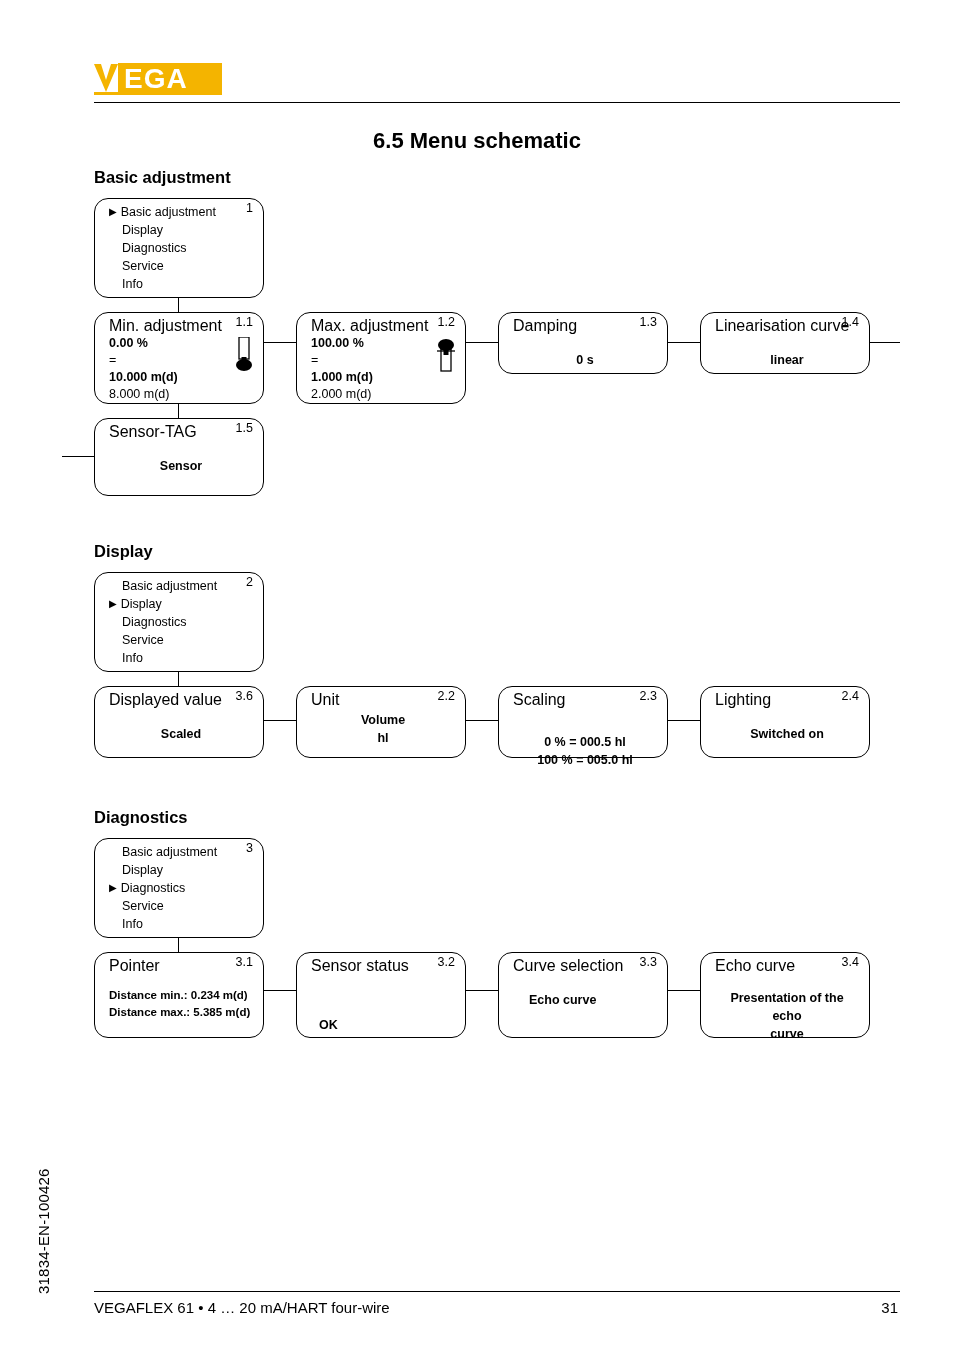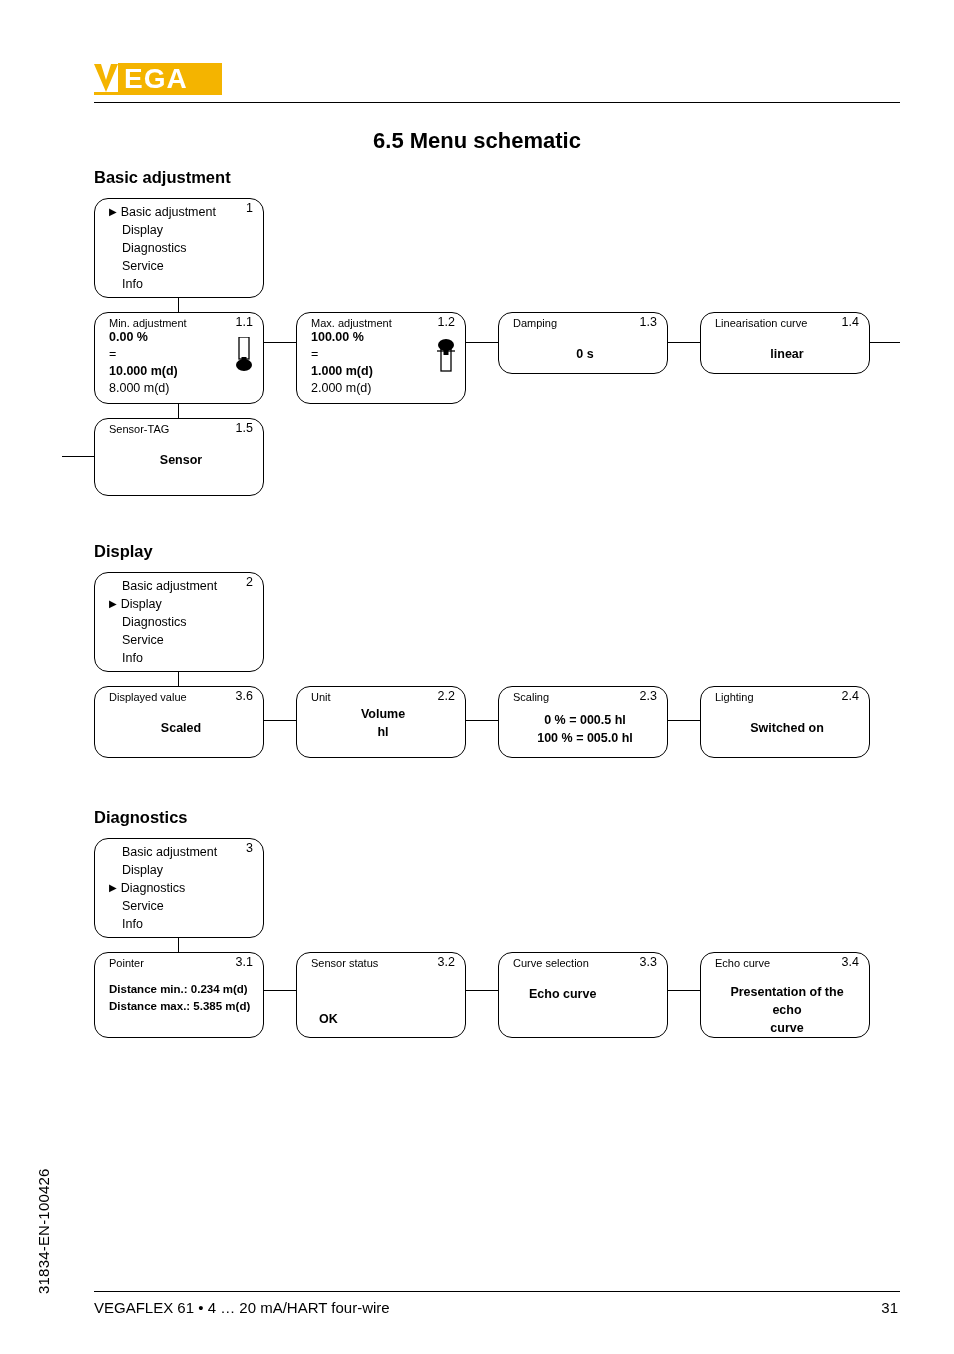--- a/index.html
+++ b/index.html
@@ -74,21 +74,21 @@
     display: flex;
     align-items: center;
   }
   .menu-item .tri {
     margin-right: 4px;
     font-size: 10px;
     position: relative;
     top: 0;
   }
   .sub-title {
-    font-size: 11px;
+    font-size: 16px;
   }
   .sub-val {
     font-size: 12.5px;
     font-weight: bold;
     line-height: 17px;
   }
   .sub-small {
     font-size: 12.5px;
     line-height: 17px;
   }
@@ -277,21 +277,21 @@
   <div class="card" style="top:686px; left:296px; width:170px; height:72px;">
     <div class="num">2.2</div>
     <div class="sub-title">Unit</div>
     <div class="center-val2" style="margin-top:2px;">Volume</div>
     <div class="center-val2">hl</div>
   </div>
 
   <div class="card" style="top:686px; left:498px; width:170px; height:72px;">
     <div class="num">2.3</div>
     <div class="sub-title">Scaling</div>
-    <div class="center-val2" style="margin-top:8px;">0 % = 000.5 hl</div>
+    <div class="center-val2" style="margin-top:24px;">0 % = 000.5 hl</div>
     <div class="center-val2">100 % = 005.0 hl</div>
   </div>
 
   <div class="card" style="top:686px; left:700px; width:170px; height:72px;">
     <div class="num">2.4</div>
     <div class="sub-title">Lighting</div>
     <div class="center-val">Switched on</div>
   </div>
 
   <div class="hline" style="top:720px; left:264px; width:32px;"></div>

